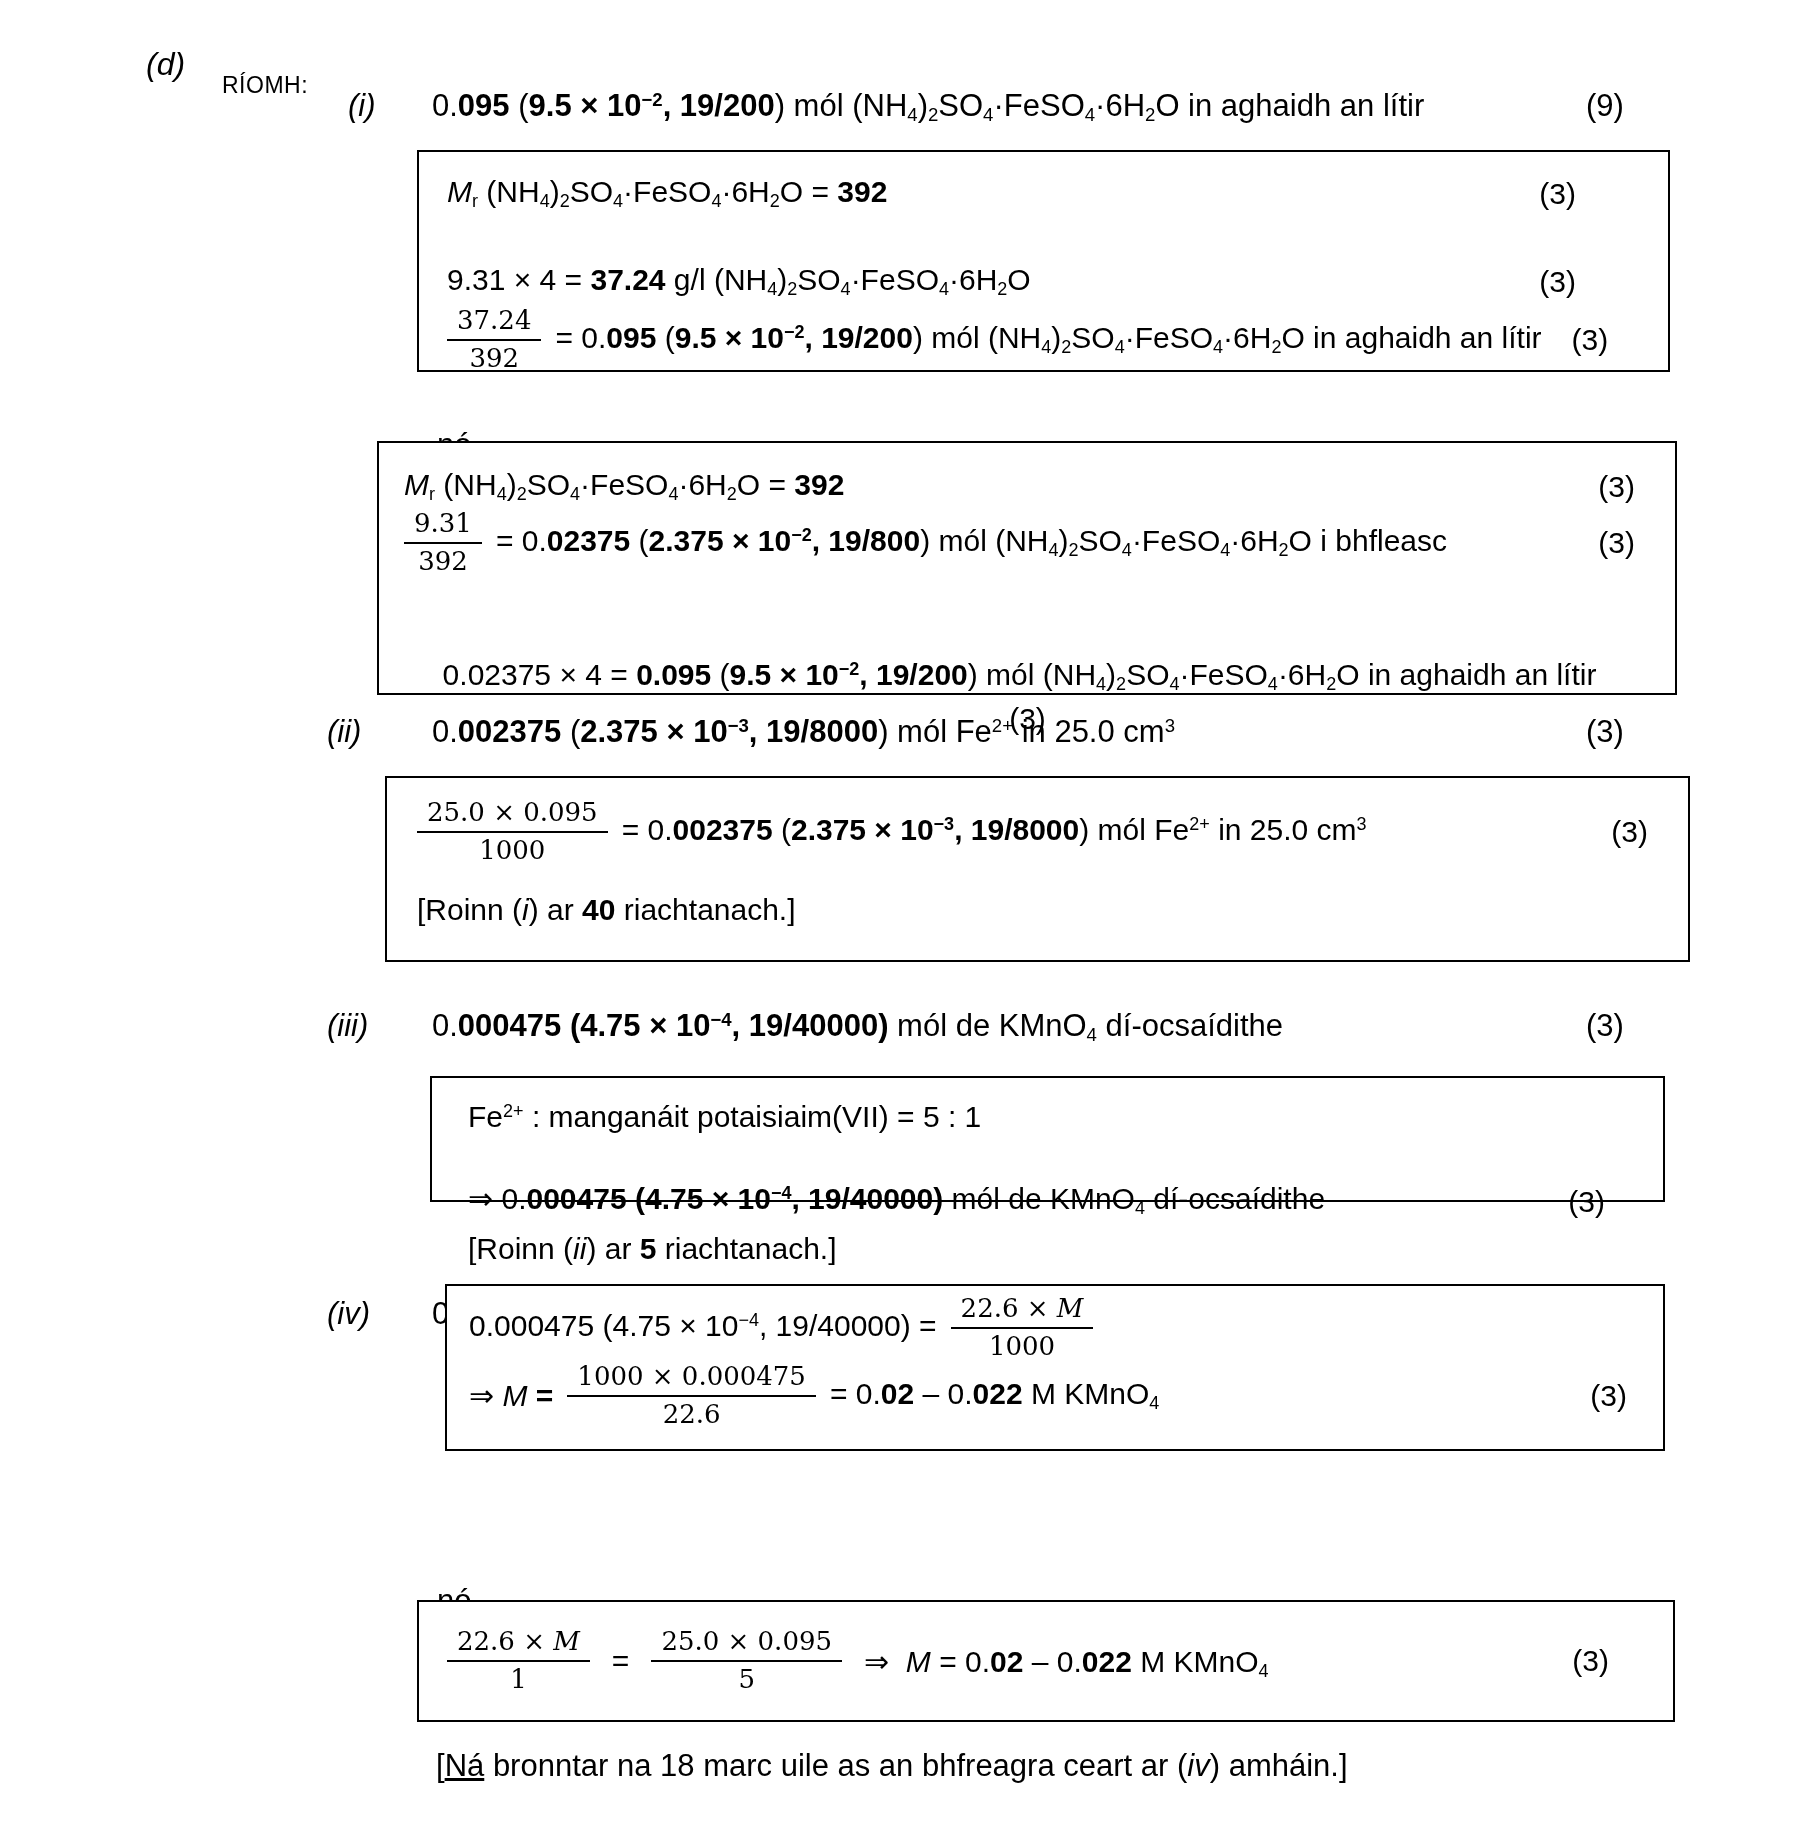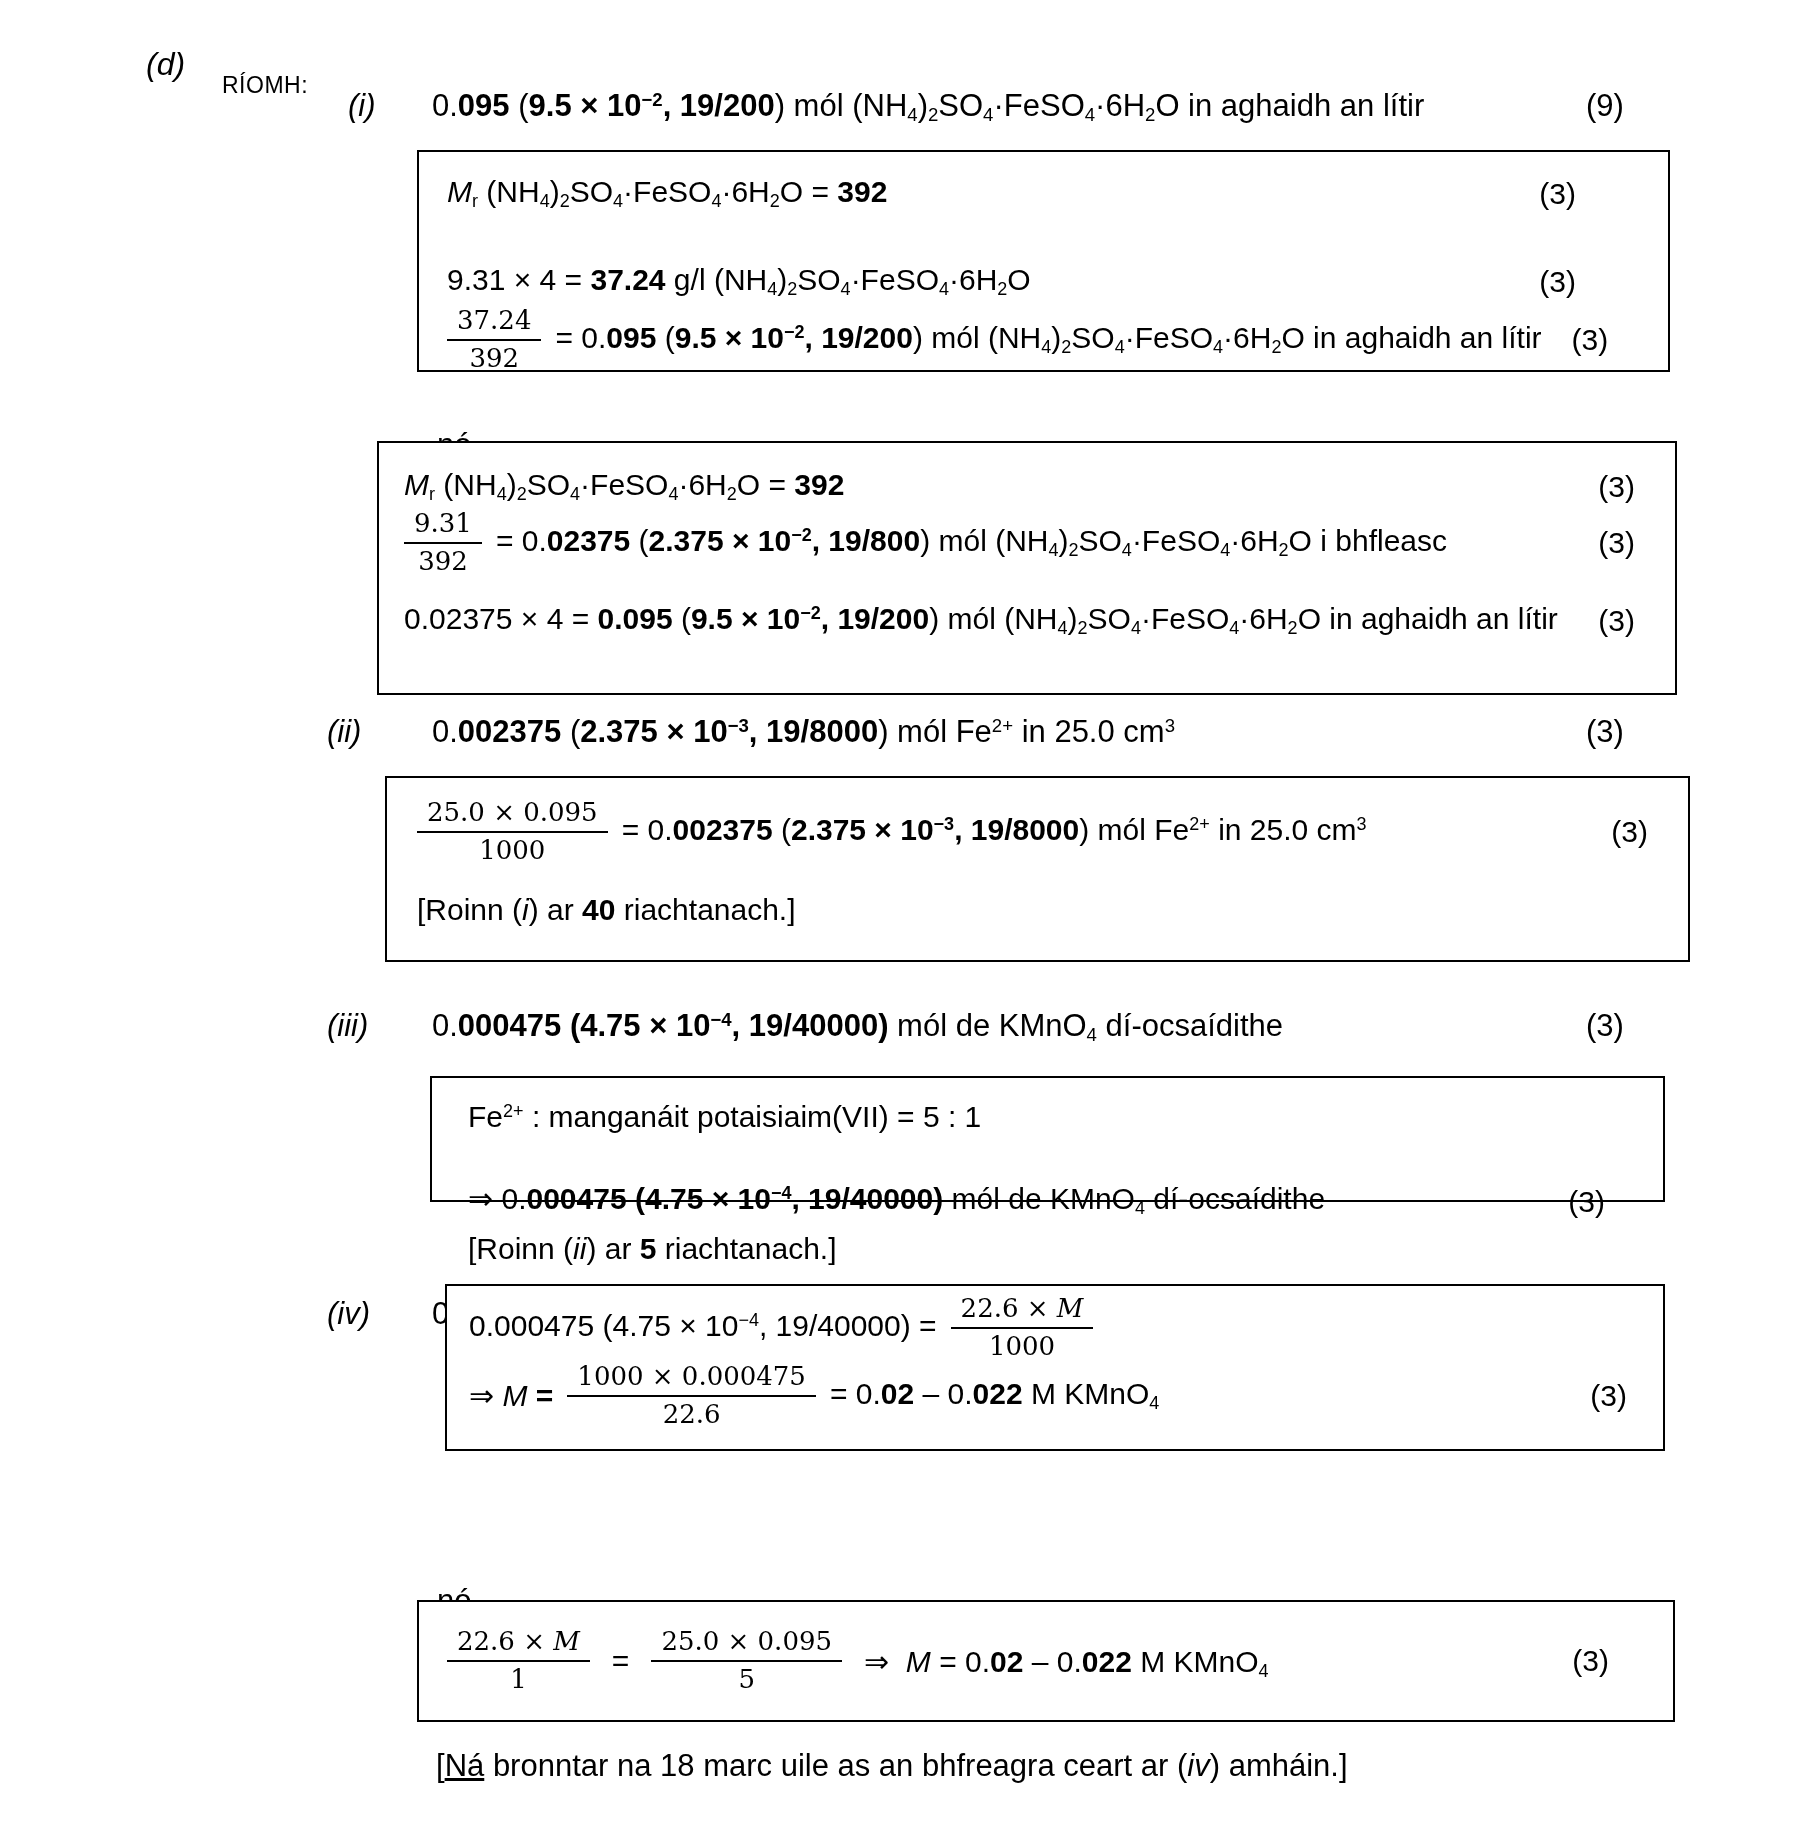--- a/index.html
+++ b/index.html
@@ -103,21 +103,21 @@
     <div class="brow fracrow" style="margin-top:0px;">
       <span class="rowleft gap14">
         <span class="frac">
           <span class="fnum">9.31</span>
           <span class="fden">392</span>
         </span>
         <span>= 0.<b>02375</b> (<b>2.375 × 10<sup>−2</sup>, 19/800</b>) mól (NH<sub>4</sub>)<sub>2</sub>SO<sub>4</sub>·FeSO<sub>4</sub>·6H<sub>2</sub>O i bhfleasc</span>
       </span>
       <span class="mark">(3)</span>
     </div>
-    <div class="brow" style="margin-top:22px;">
+    <div class="brow" style="margin-top:78px;flex-direction:column;">
       <span>0.02375 × 4 = <b>0.095</b> (<b>9.5 × 10<sup>−2</sup>, 19/200</b>) mól (NH<sub>4</sub>)<sub>2</sub>SO<sub>4</sub>·FeSO<sub>4</sub>·6H<sub>2</sub>O in aghaidh an lítir</span>
       <span class="mark">(3)</span>
     </div>
   </div>
 
   <div class="item" style="top:712px;">
     <span class="inum" style="left:327px;">(ii)</span>
     <span class="itext">0.<b>002375</b> (<b>2.375 × 10<sup>−3</sup>, 19/8000</b>) mól Fe<sup>2+</sup> in 25.0 cm<sup>3</sup></span>
     <span class="imark">(3)</span>
   </div>

